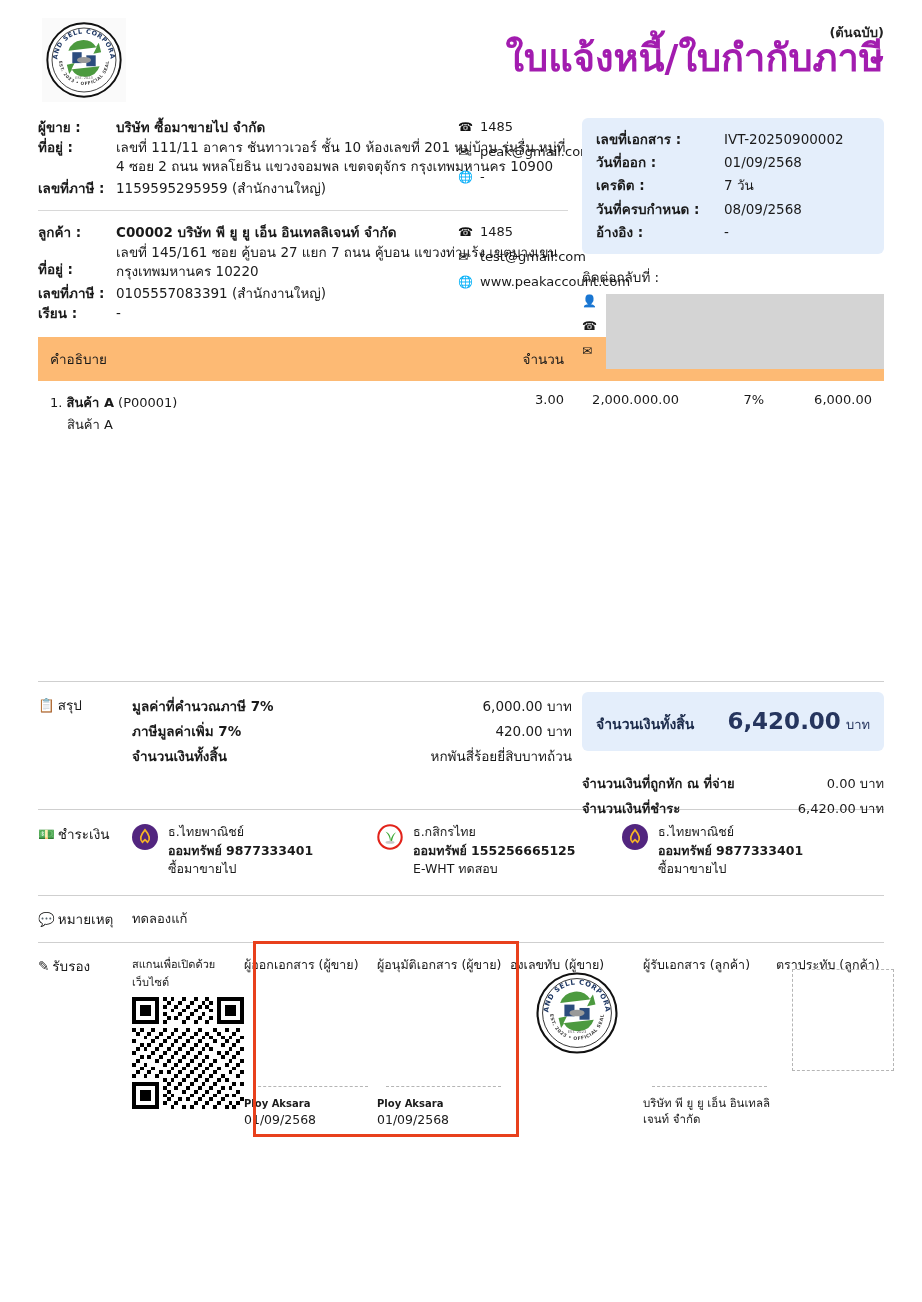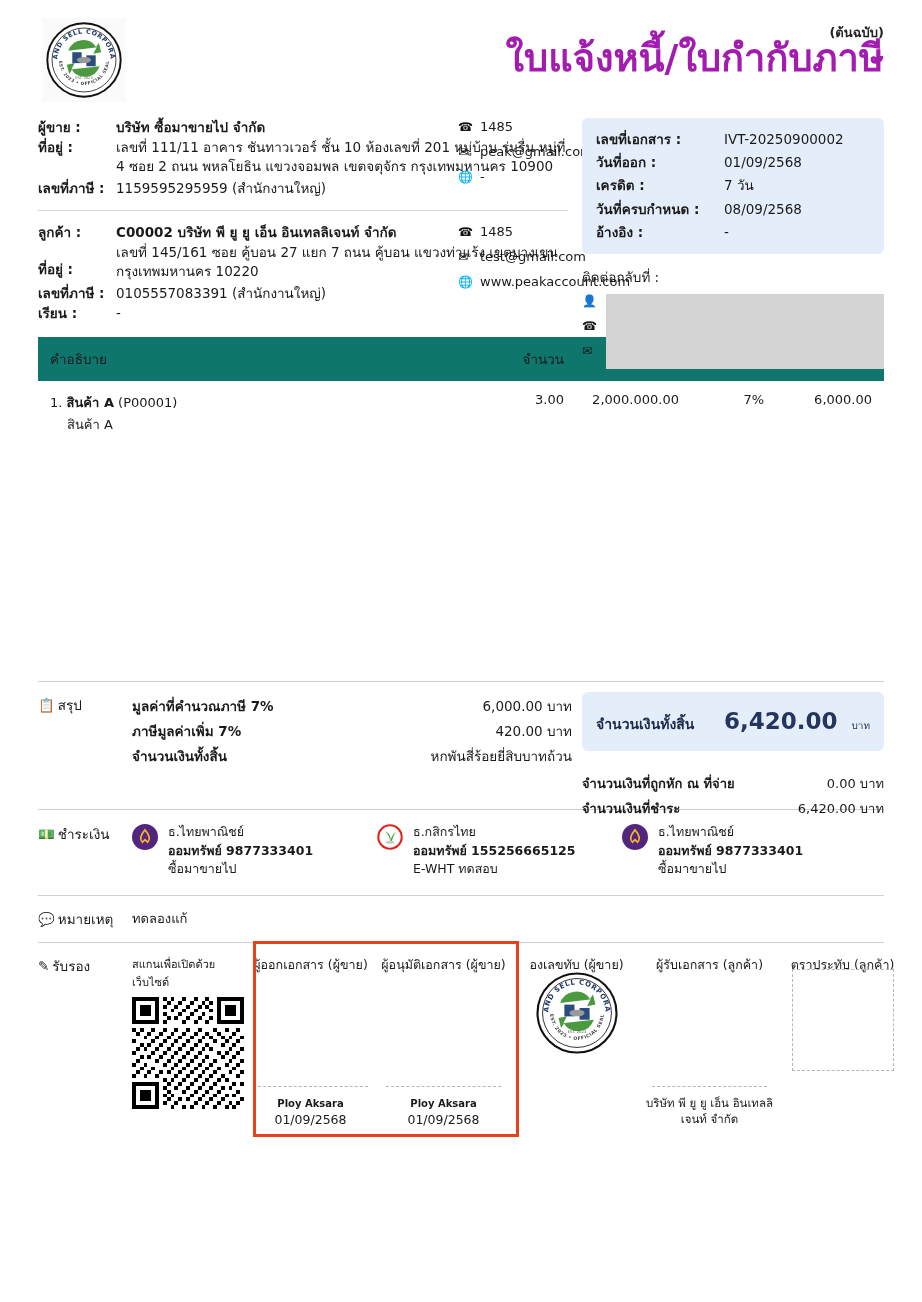--- a/index.html
+++ b/index.html
@@ -57,21 +57,21 @@
   .contactback { position: absolute; right: 0; top: 148px; width: 302px; font-size: 13.5px; }
   .contactback .hd { margin-bottom: 6px; }
   .cb-grid { display: flex; }
   .cb-icons { width: 24px; }
   .cb-icons div { height: 25px; font-size: 12px; }
   .cb-block { flex: 1; height: 75px; background: #d4d4d4; }
 
   
   .tbl { margin-top: 14px; width: 846px; font-size: 13px; }
   .thead {
-    display: flex; background: #0f766e; padding: 11px 12px; font-size: 13.5px;
+    display: flex; background: #fdba74; padding: 11px 12px; font-size: 13.5px;
   }
   .trow { display: flex; padding: 11px 12px 4px 12px; }
   .c-desc { flex: 1; }
   .c-qty { width: 78px; text-align: right; }
   .c-price { width: 86px; text-align: right; }
   .c-disc { width: 66px; }
   .c-vat { width: 48px; text-align: right; }
   .c-amt { width: 108px; text-align: right; }
   .item-name { font-weight: bold; }
   .item-sub { padding-left: 17px; font-size: 13px; margin-top: 1px; }
@@ -86,21 +86,21 @@
   .sum-lines .r { display: flex; }
   .sum-lines .r .k { flex: 1; font-weight: bold; }
   .sum-lines .r .v { text-align: right; white-space: nowrap; }
   .totalbox {
     position: absolute; right: 0; top: 10px; width: 302px;
     background: #E4EEFB; border-radius: 6px; padding: 16px 14px;
     display: flex; align-items: baseline;
   }
   .totalbox .tk { flex: 1; font-size: 14px; font-weight: bold; color: #1b2a4a; }
   .totalbox .tv { font-size: 23px; font-weight: bold; color: #26355e; }
-  .totalbox .tu { font-size: 10px; margin-left: 14px; color: #26355e; }
+  .totalbox .tu { font-size: 13px; margin-left: 5px; color: #26355e; }
   .subtotals {
     position: absolute; right: 0; top: 90px; width: 302px; font-size: 13px; line-height: 1.9;
   }
   .subtotals .r { display: flex; }
   .subtotals .r .k { flex: 1; font-weight: bold; padding-right: 14px; }
   .subtotals .r .v { width: 92px; text-align: right; }
 
   
   .paysec { display: flex; padding-top: 13px; }
   .banks { display: flex; flex: 1; }
@@ -111,21 +111,21 @@
 
   
   .notesec { display: flex; padding-top: 12px; font-size: 13px; }
 
   
   .certsec { position: relative; padding-top: 12px; }
   .cert-row { display: flex; }
   .qr-col { width: 124px; font-size: 11px; text-align: left; }
   .qr { width: 112px; height: 112px; margin-top: 6px; }
   .sig-cols { display: flex; flex: 1; }
-  .sig { width: 133px; text-align: center; font-size: 12px; position: relative; height: 176px; }
+  .sig { width: 133px; text-align: left; font-size: 12px; position: relative; height: 176px; }
   .sig .hd { font-size: 12.5px; white-space: nowrap; }
   .sig .line { position: absolute; left: 9px; right: 9px; bottom: 44px; border-top: 1px dashed #b5b5b5; }
   .sig .nm { position: absolute; left: 0; right: 0; bottom: 22px; font-weight: bold; font-size: 10px; }
   .sig .dt { position: absolute; left: 0; right: 0; bottom: 4px; font-size: 12.5px; }
   .sig .cust-nm { position: absolute; left: 0; right: 0; bottom: 4px; font-size: 11.5px; line-height: 1.35; }
   .sig .stamp-seal { position: absolute; left: 50%; top: 16px; transform: translateX(-50%); width: 84px; height: 84px; }
   .sig .stamp-empty { position: absolute; left: 16px; top: 14px; width: 102px; height: 102px; border: 1px dashed #b5b5b5; }
   .redbox {
     position: absolute; left: 215px; top: -2px; width: 266px; height: 196px;
     border: 3px solid #E8401C; pointer-events: none;

